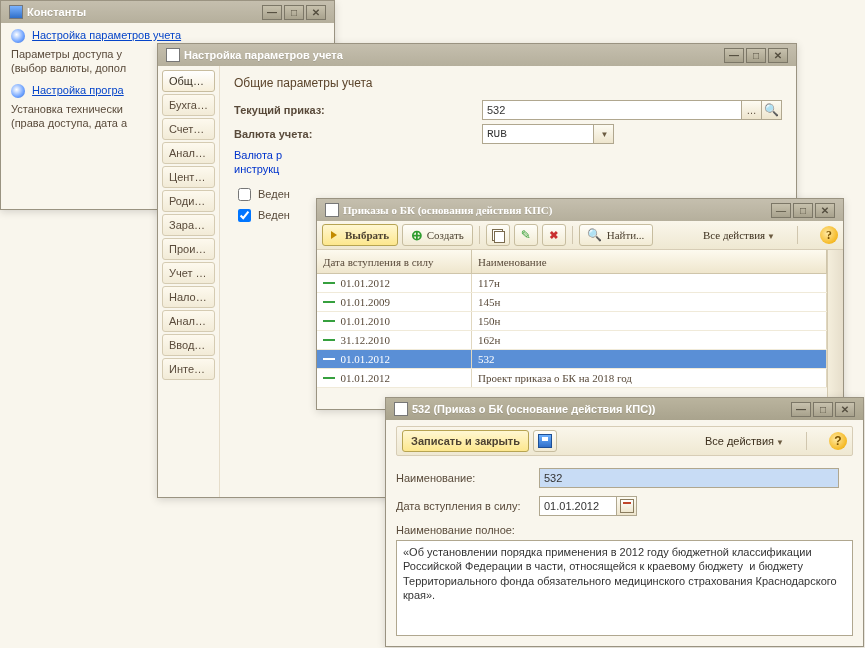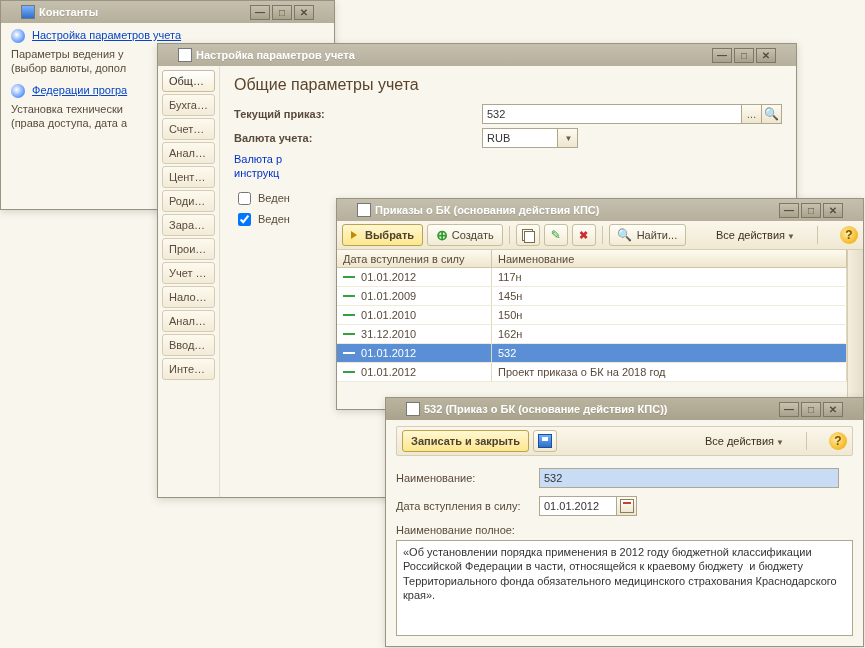--- a/index.html
+++ b/index.html
@@ -19,21 +19,21 @@
     background: #f9f6ed;
     border: 1px solid #9a9381;
     box-shadow: 0 2px 8px rgba(0,0,0,0.15);
   }
   .titlebar {
     background: linear-gradient(#bab49e, #a9a38d);
     color: #fff;
     height: 22px;
     display: flex;
     align-items: center;
-    padding: 0 20px;
+    padding: 0 8px;
     gap: 4px;
   }
   .titlebar.inactive { background: linear-gradient(#c5bfae, #b5af9c); }
   .titlebar .title-text { flex: 1; font-weight: bold; text-shadow: 0 1px 0 rgba(0,0,0,.1); }
   .titlebar-ico {
     width: 14px; height: 14px;
     display: inline-block;
     background: #fff; border:1px solid #777;
   }
   .winbtns { display: flex; gap: 2px; }
@@ -57,21 +57,21 @@
   .w2-body { display:flex; height: calc(100% - 22px); }
   .sidebar { width: 140px; padding: 4px; background:#f9f6ed; border-right:1px solid #e6ddca; display:flex; flex-direction:column; gap:2px; overflow:hidden;}
   .sb-item {
     padding: 4px 6px;
     background: linear-gradient(#fdf9ee,#f2ebd7);
     border:1px solid #d5cbb2; border-radius:3px;
     color:#594A3A; cursor:pointer; white-space:nowrap; overflow:hidden; text-overflow:ellipsis;
   }
   .sb-item.active { background: linear-gradient(#fff,#f7efda); border-color:#c8bd9f; font-weight:normal; color:#3a3224;}
   .mainpane { flex:1; padding: 10px 14px; }
-  h2.section-title { font-size:16px; font-weight:normal; color:#5B442B; margin:0 0 10px 0; }
+  h2.section-title { font-size:12px; font-weight:normal; color:#5B442B; margin:0 0 10px 0; }
   .form-row { display:flex; align-items:center; margin:4px 0; gap:8px;}
   .form-label { width: 240px; font-weight:bold; color:#594A3A;}
   .form-label.thin { font-weight:normal; }
   .input-wrap { display:flex; align-items:stretch; }
   .txt {
     height:20px; border:1px solid #b0a78f; background:#fff; padding:1px 4px; font:inherit;
     color:#333;
   }
   .btn-sq {
     width:20px; height:20px; border:1px solid #b0a78f; border-left:none;
@@ -93,21 +93,21 @@
     cursor:pointer; color:#4d4232;
   }
   .tbtn.primary { border-color:#b7a452; background:linear-gradient(#fff7d2,#fde78d); font-weight:bold;}
   .tbtn.icon-only { width:24px; padding:0; justify-content:center;}
   .sep { width:1px; height:18px; background:#d0c6ae; margin:0 2px;}
   .tb-right { margin-left:auto; display:flex; align-items:center; gap:20px;}
   .linkish { color:#3c2f1d; cursor:pointer; }
   .qmark { width:18px;height:18px;border-radius:50%;background:radial-gradient(circle at 40% 40%, #ffe9a3,#f5b821 70%, #bf8200);display:flex;align-items:center;justify-content:center;color:#7a5200;font-weight:bold;font-size:12px;cursor:pointer;}
   .grid-head {
     display:flex; background:linear-gradient(#fdfaef,#efe6cd);
-    border-bottom:1px solid #cfc5aa; height:18px; align-items:stretch;
+    border-bottom:1px solid #cfc5aa; height:24px; align-items:stretch;
   }
   .gh-cell, .g-cell { padding:3px 6px; border-right:1px solid #e0d7bf; display:flex;align-items:center;}
   .gh-cell { font-weight:normal; color:#594A3A; border-right:1px solid #cfc5aa;}
   .grid-body { background:#fff; overflow:auto; }
   .g-row { display:flex; height:19px; border-bottom:1px solid #f0ead9; cursor:pointer;}
   .g-row.sel { background:#5a8fd6; color:#fff; }
   .g-ico { width:12px;height:2px;background:#36a03f;display:inline-block;vertical-align:middle;}
   .g-row.sel .g-ico { background:#fff; }
   .col-a { width:155px; } .col-b { flex:1; }
   .scroll-col { width:16px; background:linear-gradient(90deg,#f4eedc,#e6decb); border-left:1px solid #d5cbb2;}
@@ -141,25 +141,25 @@
     <div class="winbtns">
       <div class="winbtn">―</div>
       <div class="winbtn">□</div>
       <div class="winbtn">✕</div>
     </div>
   </div>
   <div class="winbody">
     <div><span class="sect-ico"></span>
       <a class="link">Настройка параметров учета</a></div>
     <div class="infotext">
-      <span>Параметры ведения у</span><br>
+      <span>Параметры доступа у</span><br>
       <span>(выбор валюты, допол</span>
     </div>
     <div><span class="sect-ico"></span>
-      <a class="link">Федерации програ</a></div>
+      <a class="link">Настройка програ</a></div>
     <div class="infotext">
       <span>Установка технически</span><br>
       <span>(права доступа, дата а</span>
     </div>
   </div>
 </div>
 
 <div class="window" style="left:157px;top:43px;width:640px;height:455px;">
   <div class="titlebar inactive">
     <span class="titlebar-ico" style="background:#fff;"></span>
@@ -194,21 +194,21 @@
           <input class="txt" style="width: 260px;" value="532">
           <div class="btn-sq">…</div>
           <div class="btn-sq">
               <span class="mag-ico">🔍</span>
             </div>
         </div>
       </div>
       <div class="form-row">
         <div class="form-label">Валюта учета:</div>
         <div class="input-wrap">
-          <input class="txt" style="width: 76px;" value="RUB">
+          <input class="txt" style="width: 112px; font-family: Liberation Mono, monospace;" value="RUB">
           <div class="btn-sq">
               <span class="arrowdn">▼</span>
             </div>
         </div>
       </div>
       <div class="hint">
         <span>Валюта р</span><br>
         <span>инструкц</span>
       </div>
       <div class="cb-row">
@@ -216,21 +216,21 @@
         <span>Веден</span>
       </div>
       <div class="cb-row">
         <input type="checkbox" checked="" style="">
         <span>Веден</span>
       </div>
     </div>
   </div>
 </div>
 
-<div class="window" style="left:336px;top:198px;width:528px;height:212px;">
+<div class="window" style="left:316px;top:198px;width:528px;height:212px;font-family:Liberation Serif, serif;">
   <div class="titlebar inactive">
     <span class="titlebar-ico" style="background:#fff;"></span>
     <span class="title-text">Приказы о БК (основания действия КПС)</span>
     <div class="winbtns">
       <div class="winbtn">―</div>
       <div class="winbtn">□</div>
       <div class="winbtn">✕</div>
     </div>
   </div>
   <div class="toolbar">

